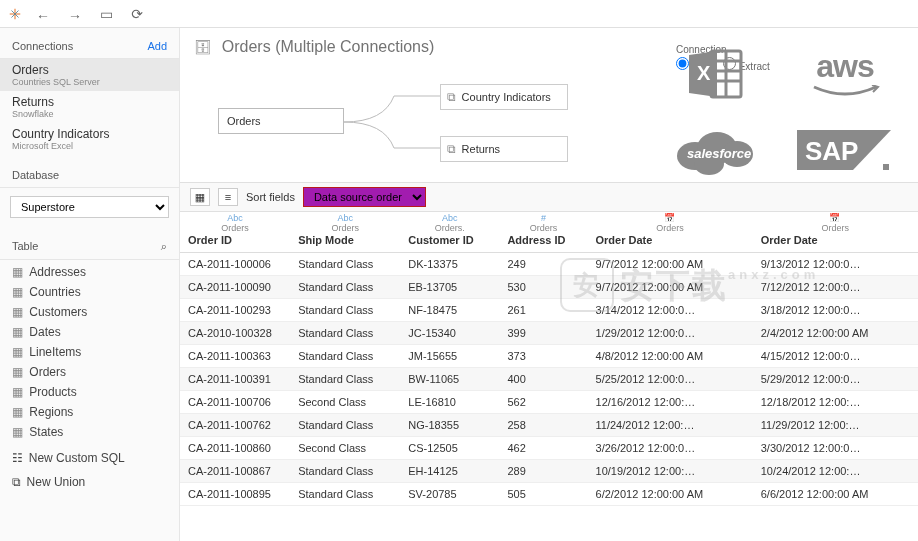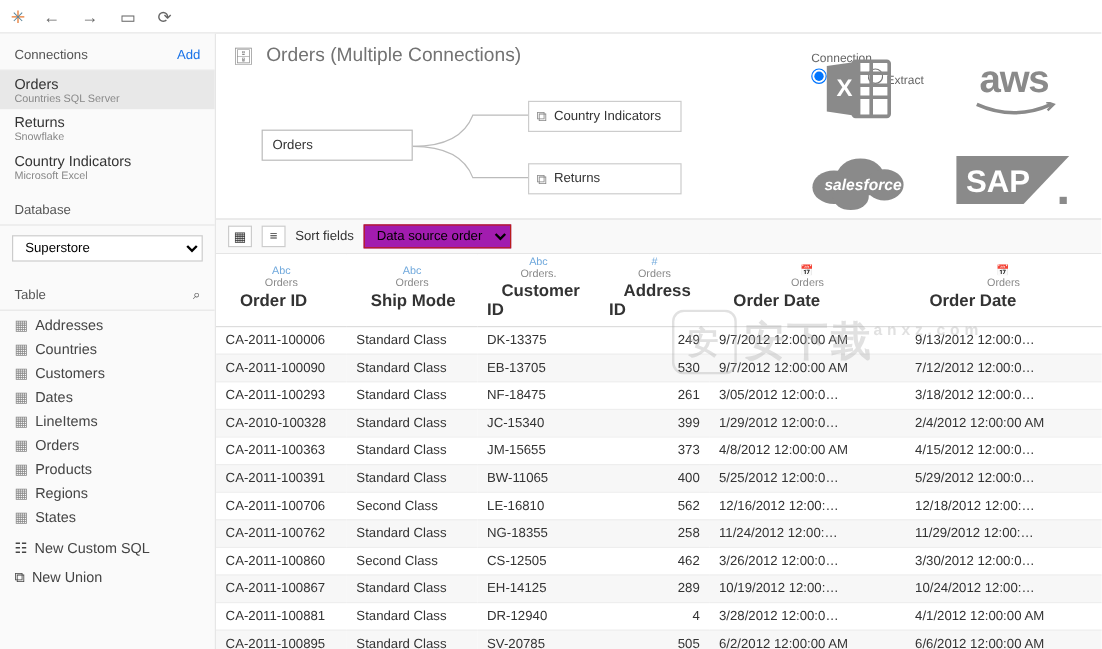--- a/index.html
+++ b/index.html
@@ -45,25 +45,25 @@
 
 .grid-toolbar { display: flex; align-items: center; border-top: 1px solid #e0e0e0; border-bottom: 1px solid #e0e0e0; padding: 4px 10px; gap: 8px; font-size: 11px; background:#f9f9f9;}
 .grid-toolbar .view-btn { width: 20px; height: 18px; border: 1px solid #ccc; display:flex;align-items:center;justify-content:center; cursor:pointer; font-size:11px; background:#fff;}
 .grid-toolbar .sort-select { border:1px solid #b91c1c; padding:2px 6px; font-size:11px; background:#a21caf;}
 
 .grid-wrap { flex:1; overflow:auto; }
 table.grid { border-collapse: collapse; width: 100%; font-size: 11px; }
 .grid thead th { text-align:left; padding: 2px 8px 6px; border-bottom: 1px solid #ddd; font-weight:400; background:#fff; }
 .grid thead .meta { color:#888; font-size:9px; line-height:1.1; display:block;text-align:center;}
 .grid thead .meta .t { color:#6fa8dc; }
-.grid thead .hname { font-weight:600; color:#333; font-size:14px;margin-left:12px;}
+.grid thead .hname { font-weight:600; color:#333; font-size:11px;}
 .grid tbody td { padding: 5px 8px; border-bottom: 1px solid #eee; white-space:nowrap; color:#333;}
 .grid tbody tr:nth-child(even) td { background:#f7f7f7; }
 .col-oid{width:100px;} .col-ship{width:100px;} .col-cust{width:90px;} .col-addr{width:80px; text-align:right;} .col-od{width:150px;} .col-sd{width:150px;}
-.grid tbody td.num{ text-align:right;}
+.grid tbody td.num{ }
 
 .watermark{position:absolute; left:380px; top:230px; font-size:28px; color:rgba(170,170,170,.35); font-weight:600; letter-spacing:2px; pointer-events:none; z-index:10; display:flex; align-items:center; gap:6px;}
 .watermark .cn{font-size:34px;}
 .watermark .sq{width:54px;height:54px;border:2px solid rgba(170,170,170,.35);border-radius:10px; display:flex;align-items:center;justify-content:center;font-size:26px;}
 </style>
 </head>
 <body>
 
 <div class="top-toolbar">
   <span class="logo">
@@ -274,21 +274,21 @@
               <td>EB-13705</td>
               <td class="num">530</td>
               <td>9/7/2012 12:00:00 AM</td>
               <td>7/12/2012 12:00:0…</td>
             </tr>
             <tr>
               <td>CA-2011-100293</td>
               <td>Standard Class</td>
               <td>NF-18475</td>
               <td class="num">261</td>
-              <td>3/05/2012 12:00:0…</td>
+              <td>3/14/2012 12:00:0…</td>
               <td>3/18/2012 12:00:0…</td>
             </tr>
             <tr>
               <td>CA-2010-100328</td>
               <td>Standard Class</td>
               <td>JC-15340</td>
               <td class="num">399</td>
               <td>1/29/2012 12:00:0…</td>
               <td>2/4/2012 12:00:00 AM</td>
             </tr>
@@ -334,28 +334,20 @@
             </tr>
             <tr>
               <td>CA-2011-100867</td>
               <td>Standard Class</td>
               <td>EH-14125</td>
               <td class="num">289</td>
               <td>10/19/2012 12:00:…</td>
               <td>10/24/2012 12:00:…</td>
             </tr>
             <tr>
-              <td>CA-2011-100881</td>
-              <td>Standard Class</td>
-              <td>DR-12940</td>
-              <td class="num">4</td>
-              <td>3/28/2012 12:00:0…</td>
-              <td>4/1/2012 12:00:00 AM</td>
-            </tr>
-            <tr>
               <td>CA-2011-100895</td>
               <td>Standard Class</td>
               <td>SV-20785</td>
               <td class="num">505</td>
               <td>6/2/2012 12:00:00 AM</td>
               <td>6/6/2012 12:00:00 AM</td>
             </tr>
           </tbody>
       </table>
     </div>

